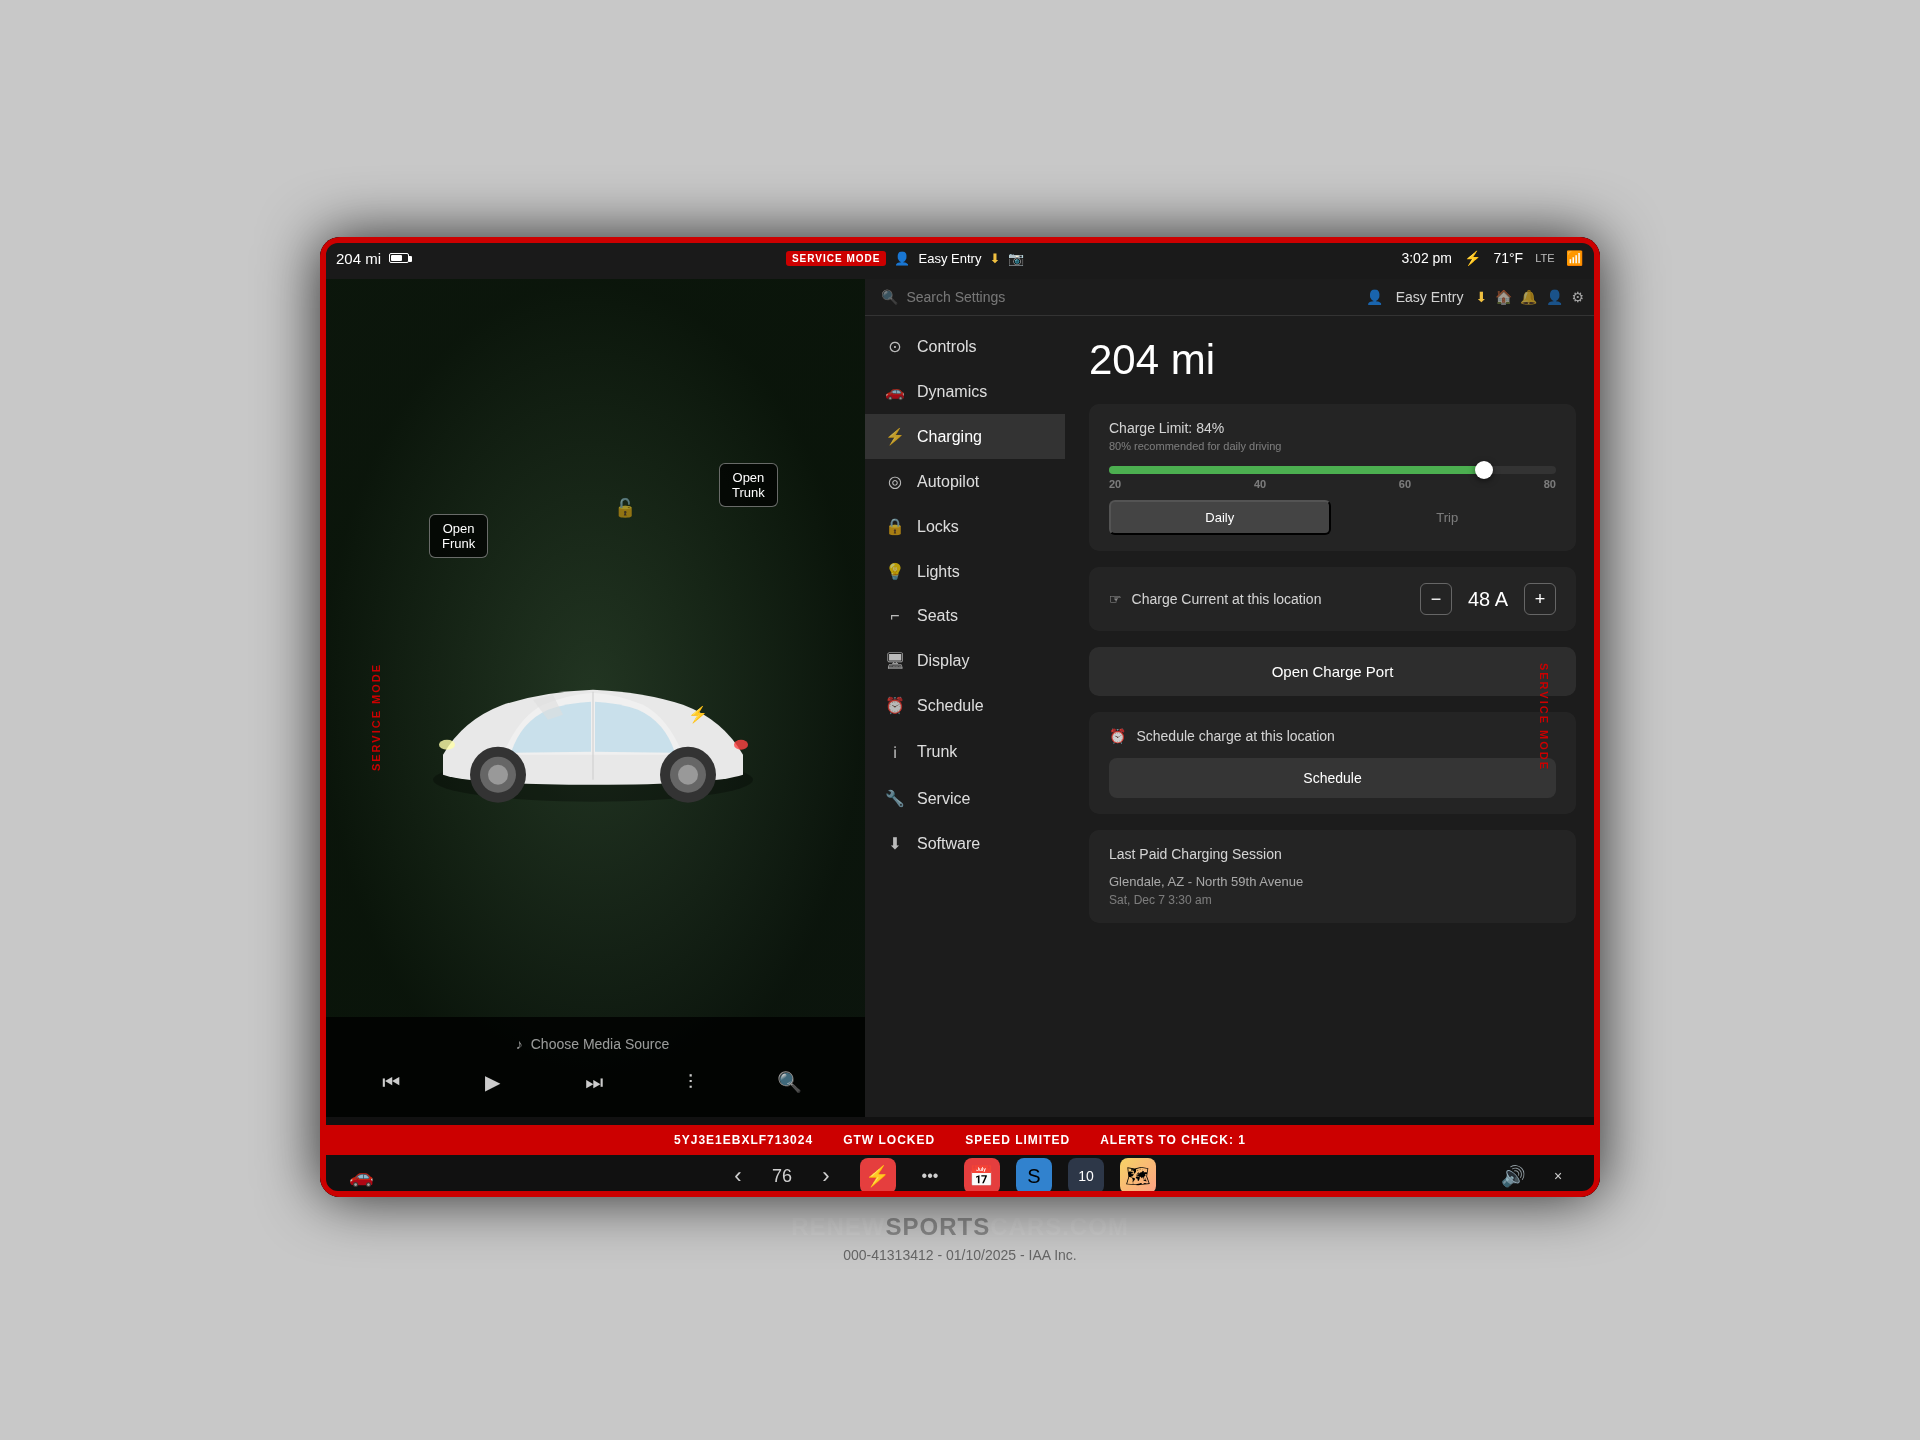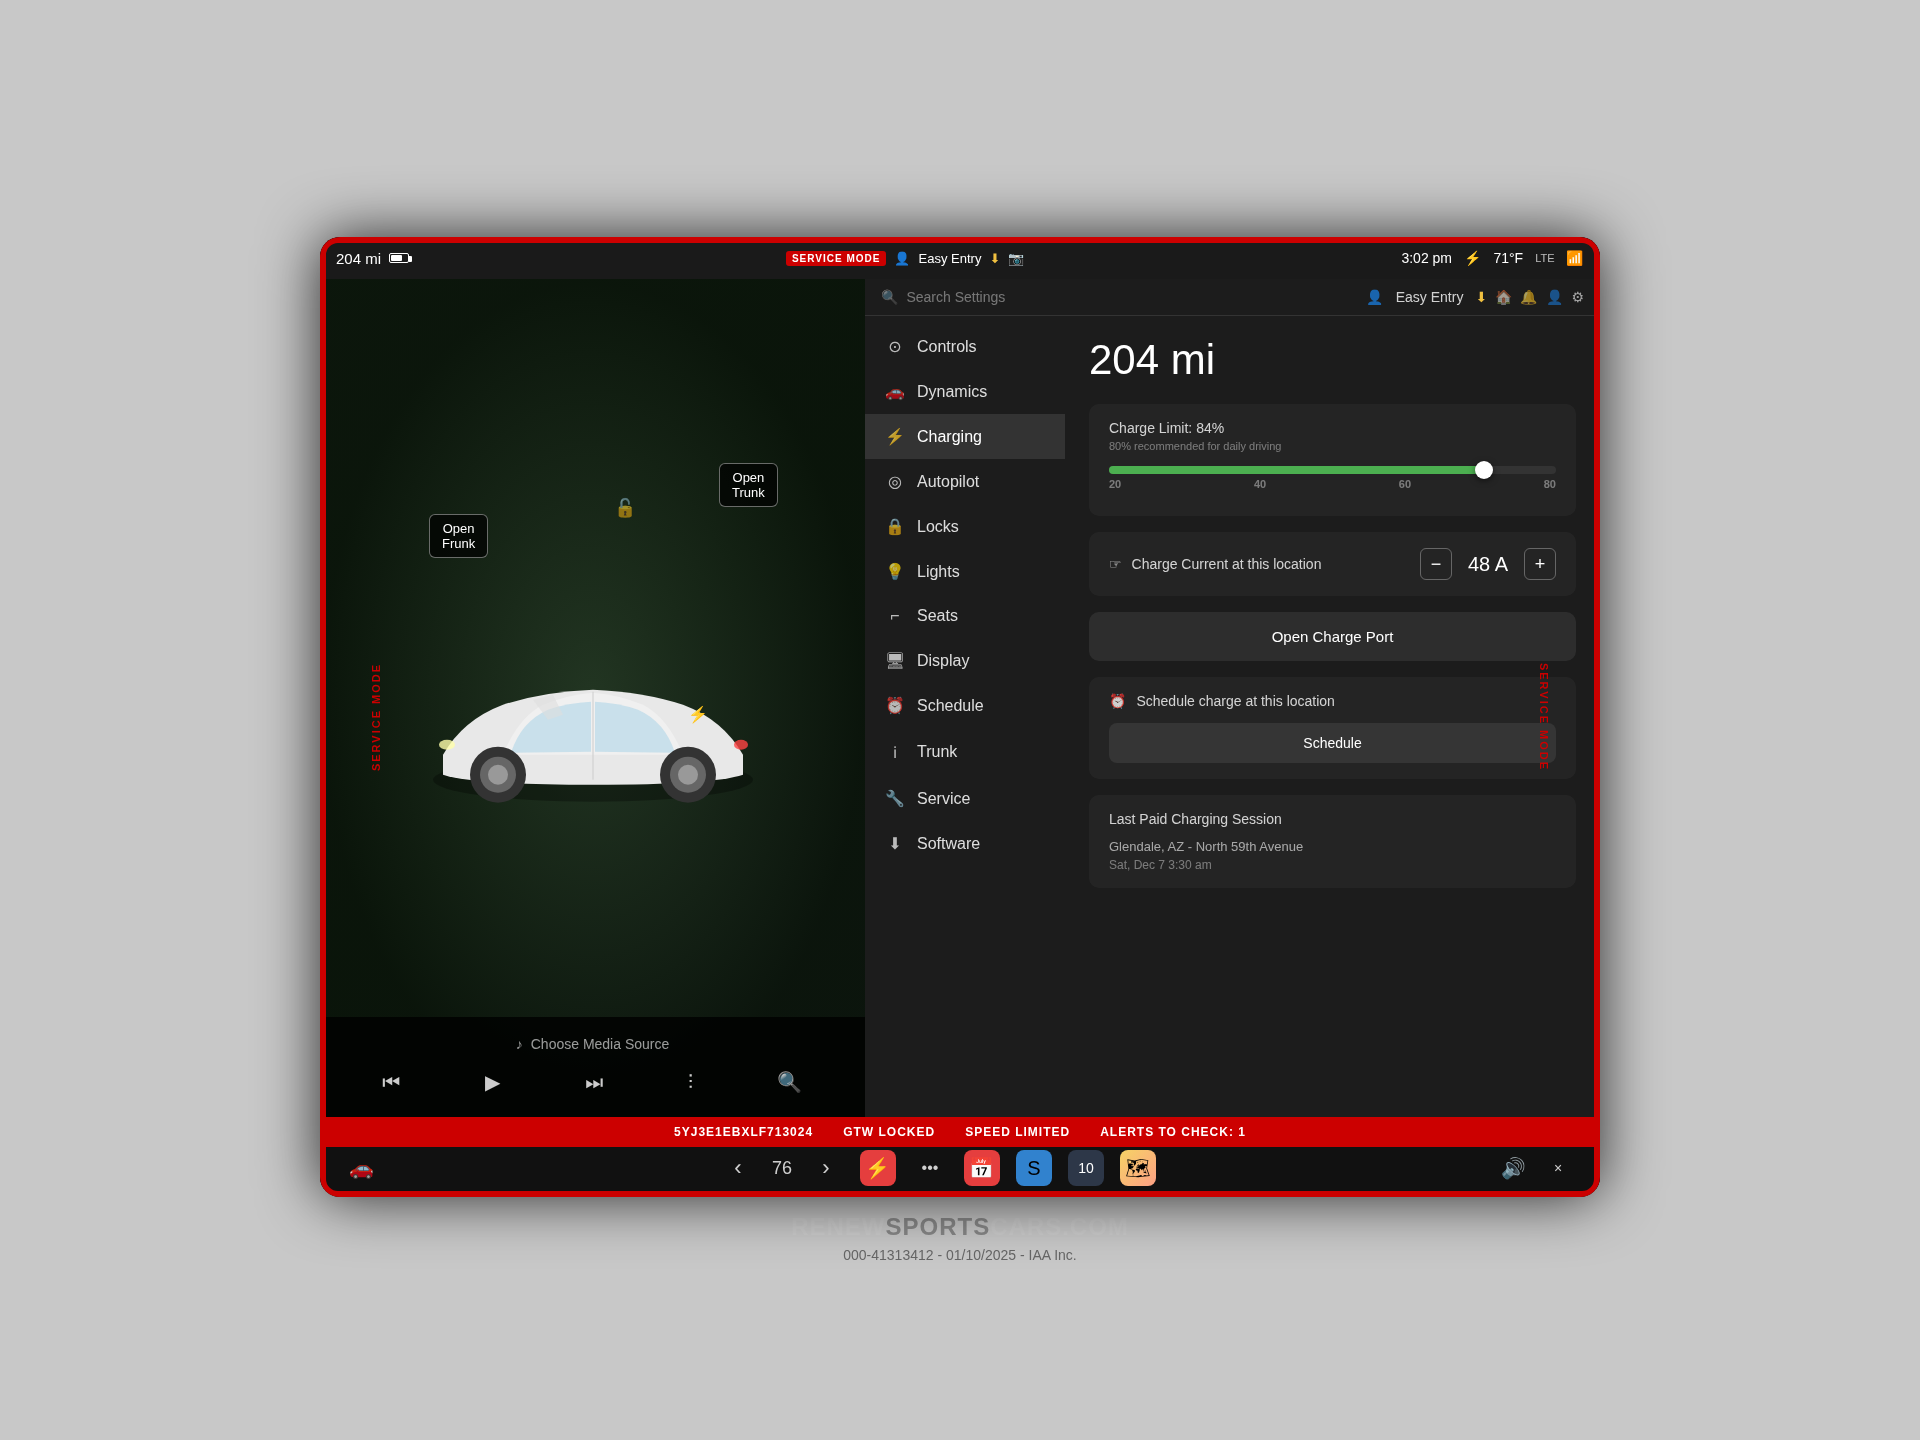--- a/index.html
+++ b/index.html
@@ -536,21 +536,21 @@
     }
 
     .last-session-date {
       color: rgba(255,255,255,0.4);
       font-size: 12px;
     }
 
     
     .bottom-status-bar {
       position: absolute;
-      bottom: 8px;
+      bottom: 0;
       left: 0;
       right: 0;
       height: 72px;
       background: #111;
       display: flex;
       flex-direction: column;
     }
 
     .alerts-bar {
       background: #cc0000;
@@ -843,20 +843,24 @@
               <div class="charge-slider-track">
                 <div class="charge-slider-fill"></div>
                 <div class="charge-slider-thumb"></div>
               </div>
               <div class="charge-slider-labels">
                 <span>20</span>
                 <span>40</span>
                 <span>60</span>
                 <span>80</span>
               </div>
+            </div>
+            <div class="daily-trip-toggle">
+              <button class="toggle-btn active">Daily</button>
+              <button class="toggle-btn inactive">Trip</button>
             </div>
           </div>
 
           
           <div class="charge-current-section">
             <div class="charge-current-label">
               <span>☞</span>
               <span>Charge Current at this location</span>
             </div>
             <div class="charge-current-control">

